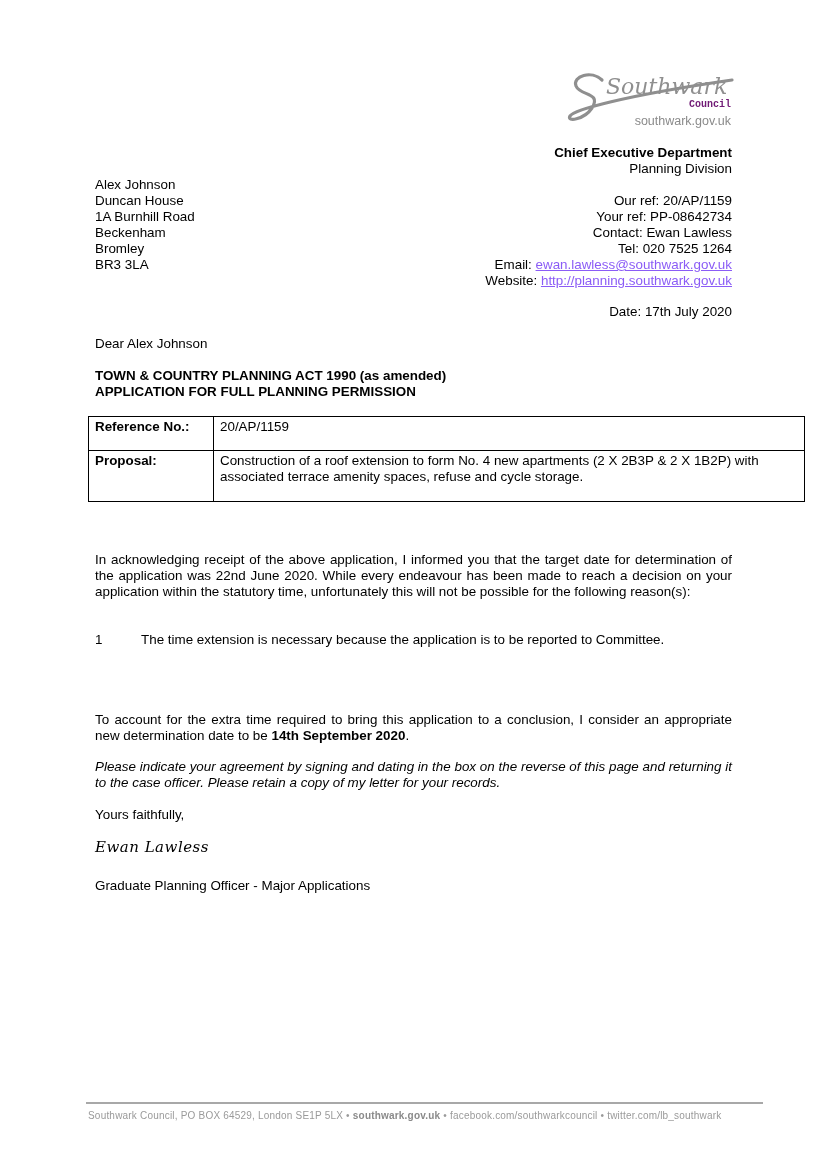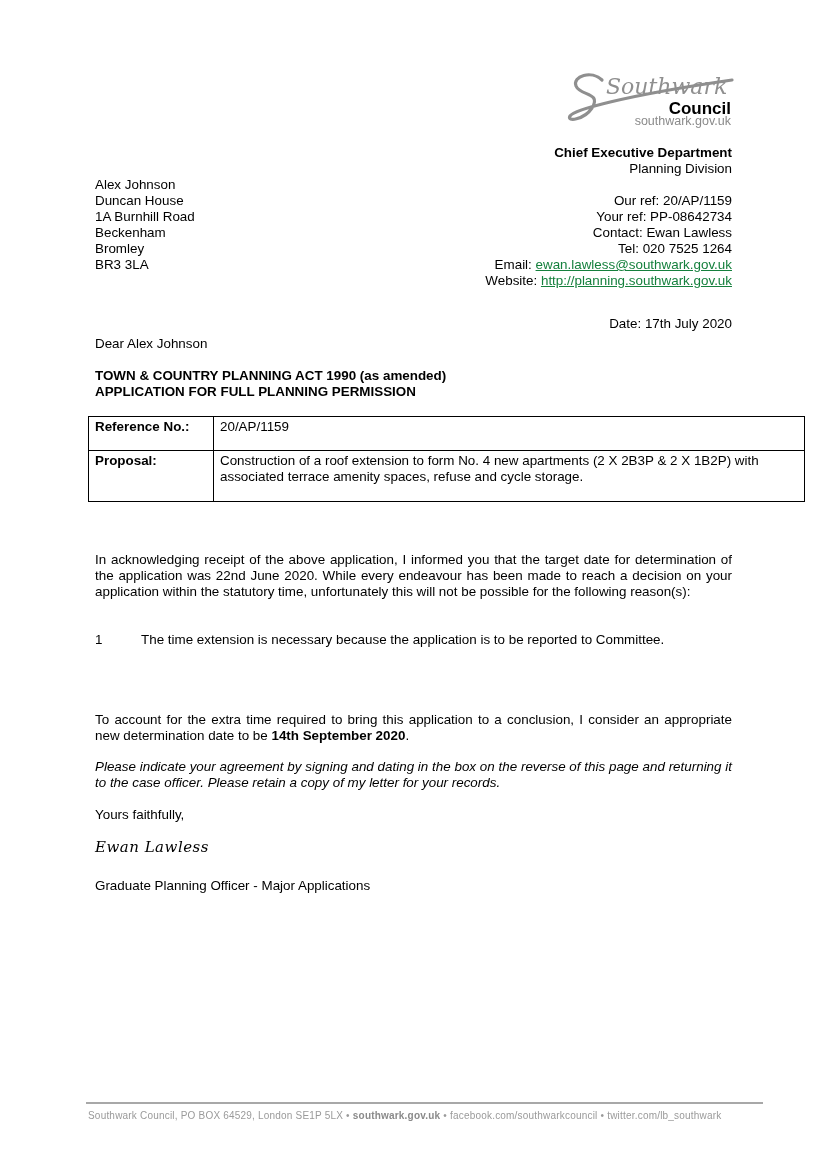--- a/index.html
+++ b/index.html
@@ -2,30 +2,30 @@
 <html><head>
 <meta charset="utf-8">
 <style>
   html, body { margin: 0; padding: 0; background: #ffffff; }
   body {
     width: 826px; height: 1169px; position: relative; overflow: hidden;
     font-family: "Liberation Sans", sans-serif; color: #000; font-size: 13.4px;
   }
   .abs { position: absolute; }
   .logo { left: 562px; top: 52px; width: 175px; height: 80px; }
-  .logo-council { position: absolute; right: 6px; top: 47px; font-size: 17px; font-weight: bold; color: #000000; }
+  .logo-council { position: absolute; right: 6px; top: 47px; font-size: 10px; font-weight: bold; color: #701a75; font-family: Liberation Mono, monospace; }
   .logo-url { position: absolute; right: 6px; top: 62px; font-size: 12.5px; color: #8a8a8a; }
 
   .dept { right: 94px; top: 145px; text-align: right; line-height: 16px; }
   .dept .b { font-weight: bold; }
 
   .addr { left: 95px; top: 177px; line-height: 16px; }
   .refs { right: 94px; top: 193px; text-align: right; line-height: 16px; }
-  .refs a { color: #15803d; text-decoration: underline; }
-  .date { right: 94px; top: 316px; text-align: right; }
+  .refs a { color: #8b5cf6; text-decoration: underline; }
+  .date { right: 94px; top: 304px; text-align: right; }
 
   .dear { left: 95px; top: 336px; }
   .heading { left: 95px; top: 368px; font-weight: bold; line-height: 16px; }
 
   table.info {
     position: absolute; left: 88px; top: 416px; width: 717px;
     border-collapse: collapse; font-size: 13.4px;
   }
   table.info td { border: 1px solid #000; vertical-align: top; padding: 2px 6px 0 6px; line-height: 16px; }
   table.info td.lbl { width: 112px; font-weight: bold; }

